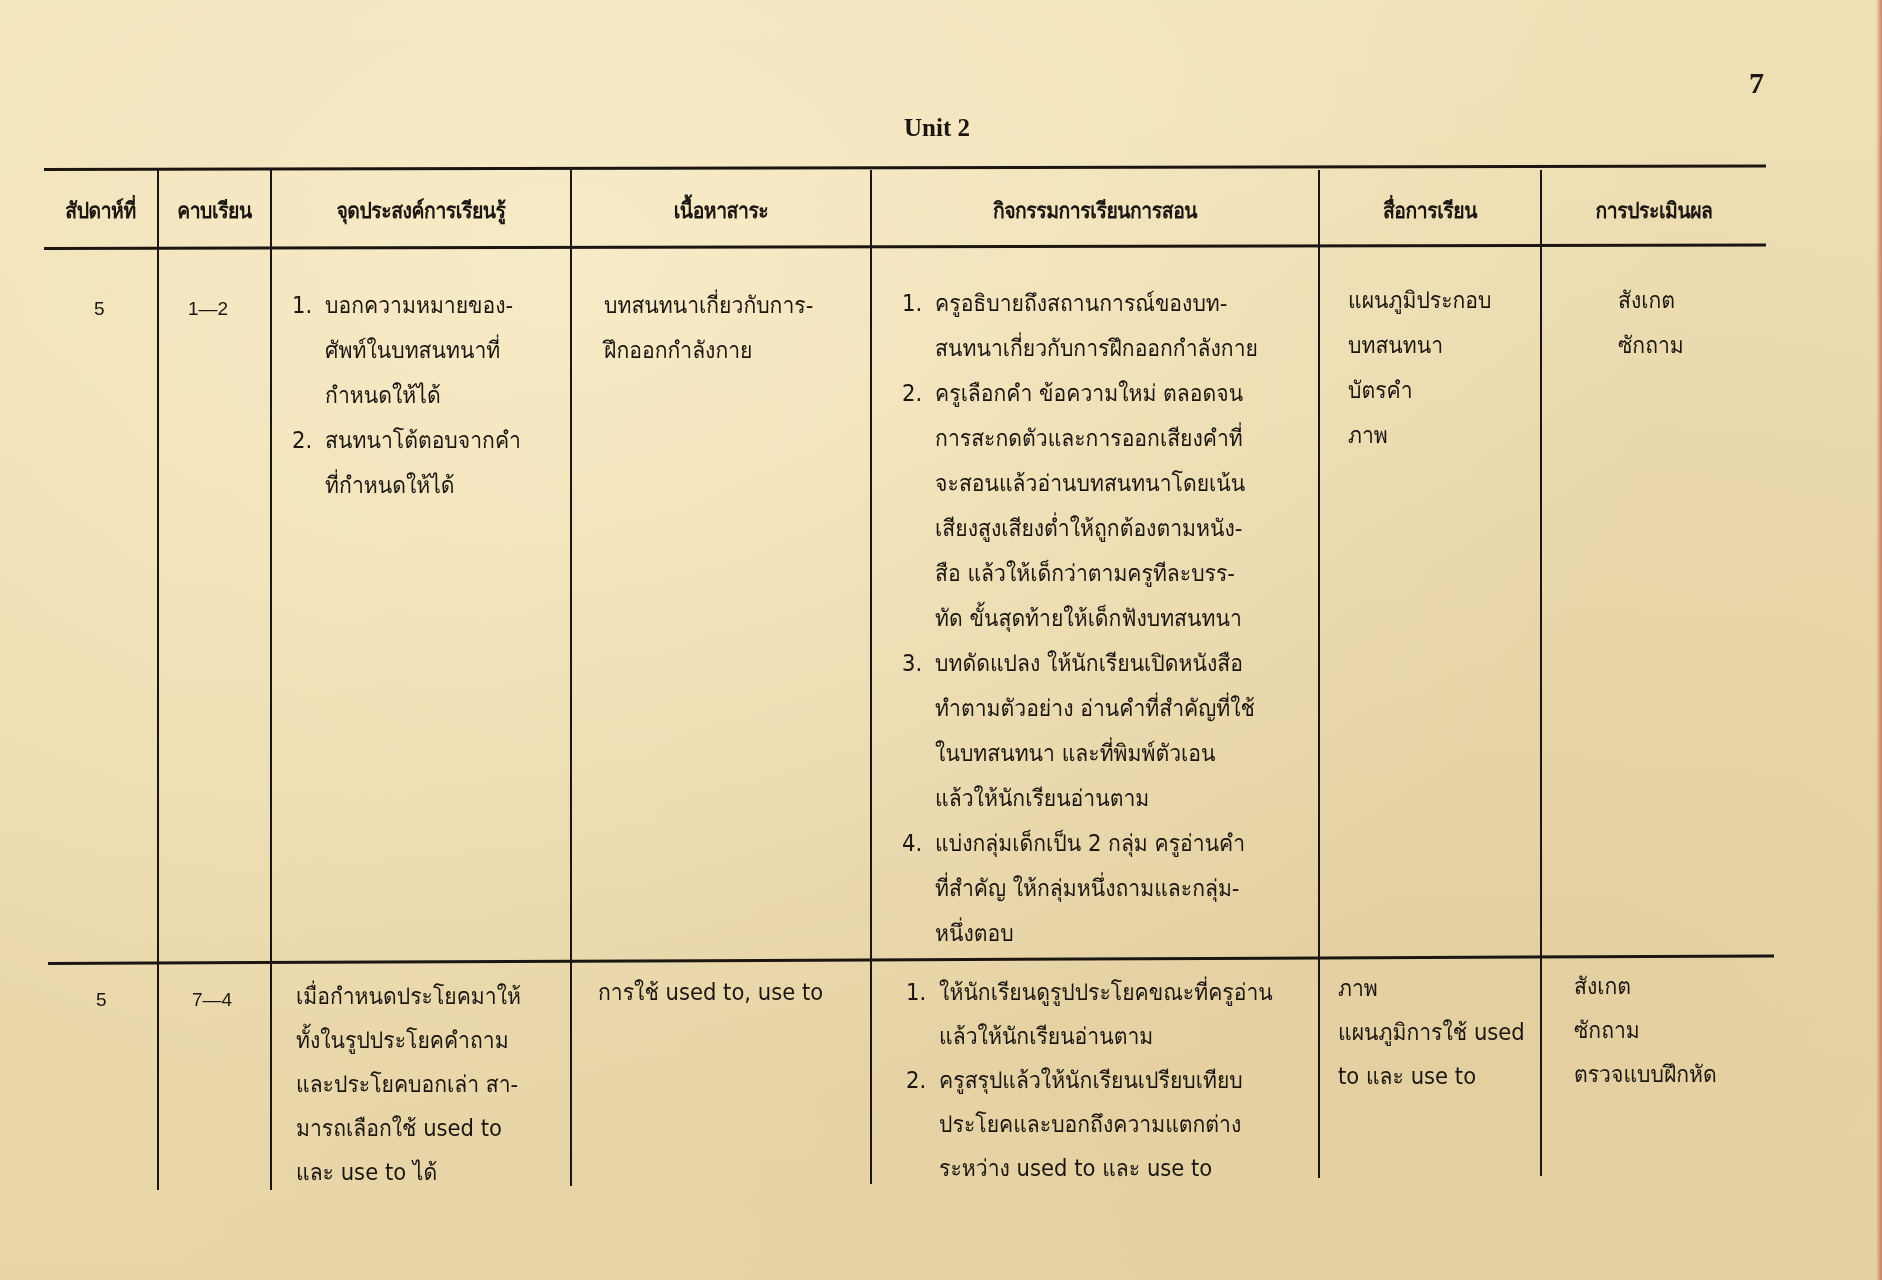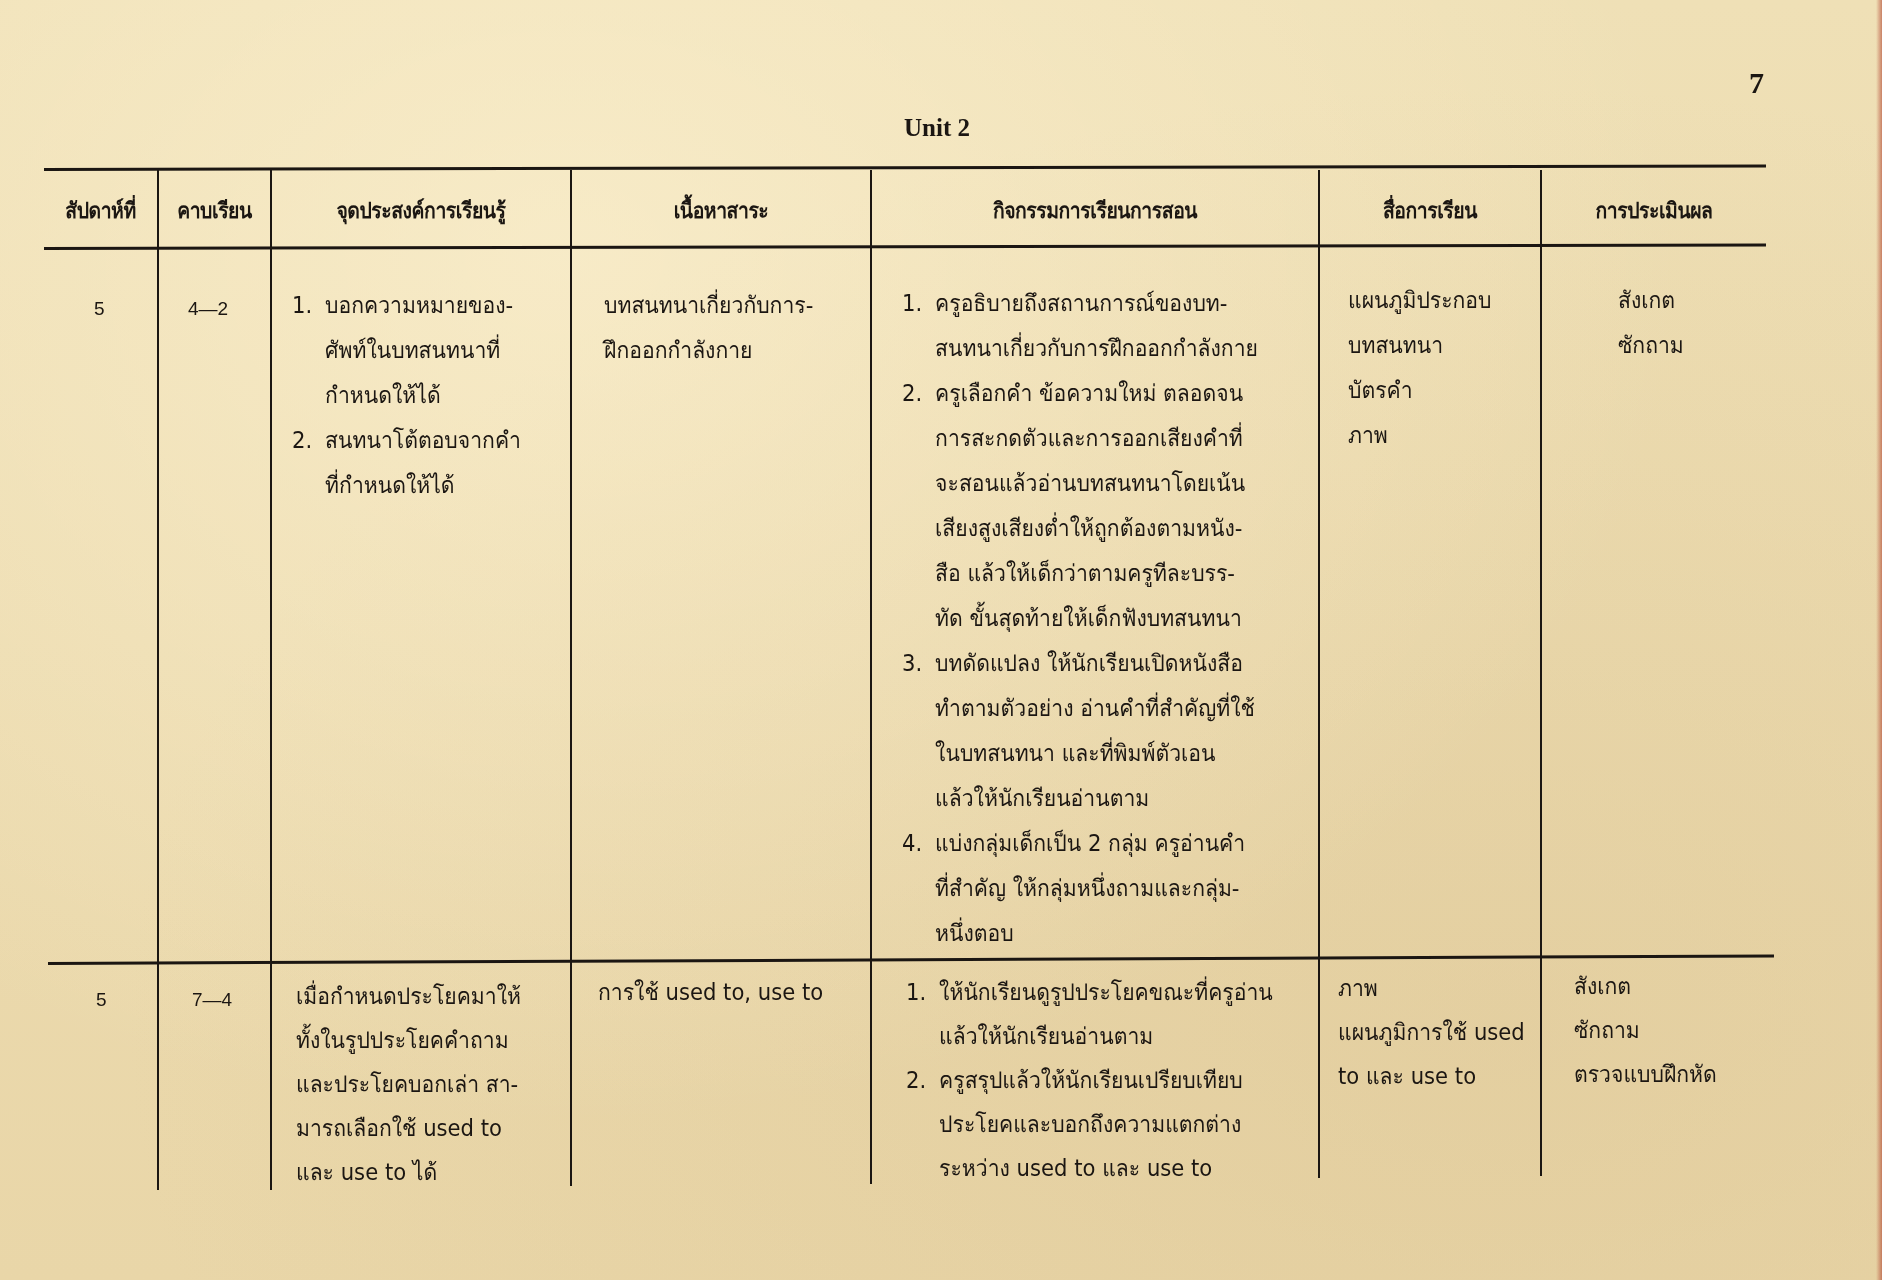--- a/index.html
+++ b/index.html
@@ -54,21 +54,21 @@
 <div class="hdr" style="left:44px; width:113px;">สัปดาห์ที่</div>
 <div class="hdr" style="left:159px; width:111px;">คาบเรียน</div>
 <div class="hdr" style="left:272px; width:298px;">จุดประสงค์การเรียนรู้</div>
 <div class="hdr" style="left:572px; width:298px;">เนื้อหาสาระ</div>
 <div class="hdr" style="left:872px; width:446px;">กิจกรรมการเรียนการสอน</div>
 <div class="hdr" style="left:1320px; width:220px;">สื่อการเรียน</div>
 <div class="hdr" style="left:1542px; width:224px;">การประเมินผล</div>
 
 <div>
   <div class="cell num" style="left:94px; top:286px;">5</div>
-  <div class="cell num" style="left:188px; top:286px;">4—2</div>
+  <div class="cell num" style="left:188px; top:286px;">1—2</div>
 
   <div class="cell cond" style="left:292px; top:283px;">
     <div class="item">
       <span class="n">1.</span>
       <span class="line">บอกความหมายของ-</span>
       <span class="line">ศัพท์ในบทสนทนาที่</span>
       <span class="line">กำหนดให้ได้</span>
     </div>
     <div class="item">
       <span class="n">2.</span>

